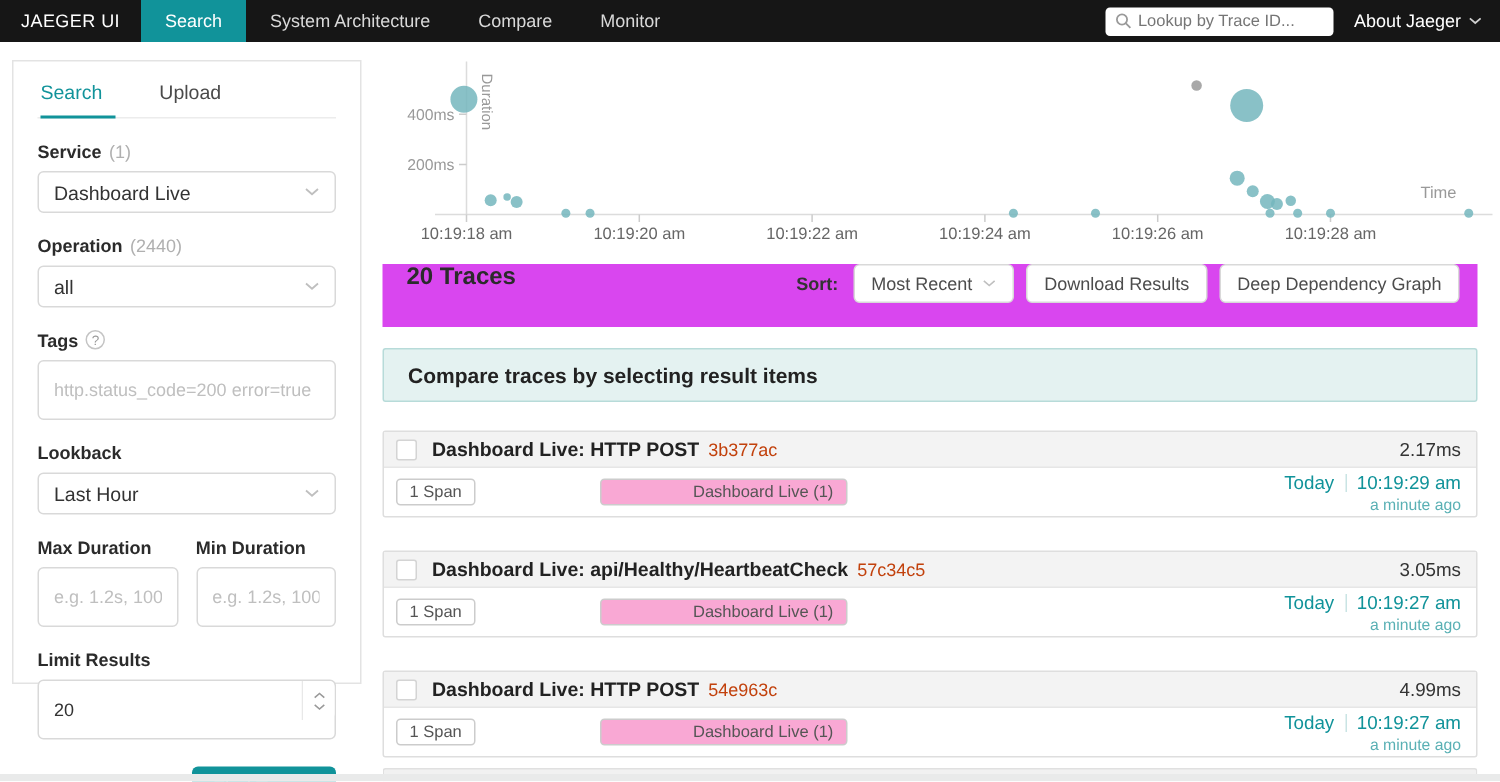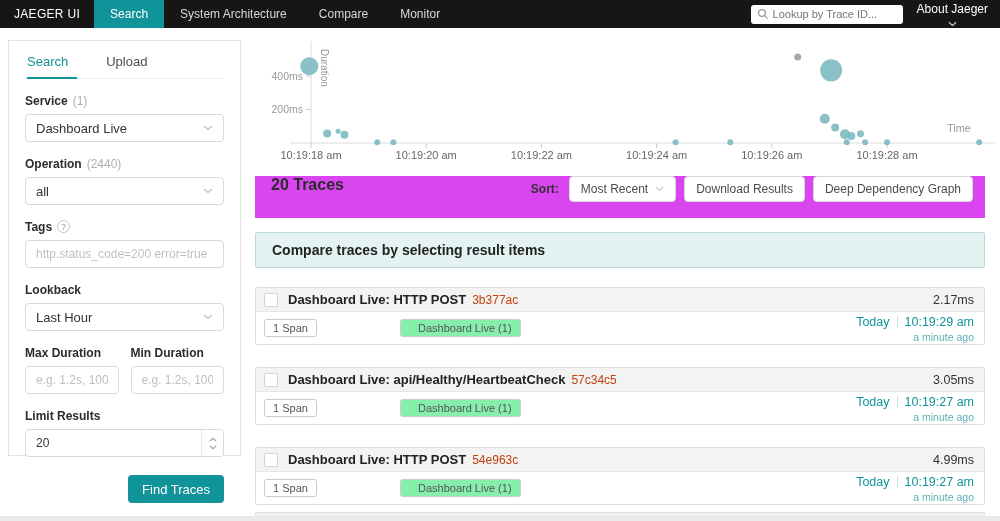--- a/index.html
+++ b/index.html
@@ -11,38 +11,38 @@
   .nav { position:absolute; top:0; left:0; width:1000px; height:28px; background:#161616;
          display:flex; align-items:center; }
   .brand { color:#fff; font-size:12px; font-weight:normal; padding:0 14px; letter-spacing:.3px; }
   .nav-tab { color:#d9d9d9; font-size:12px; padding:0 16px; height:28px; line-height:28px; cursor:pointer; }
   .nav-tab.active { background:#11939a; color:#fff; }
   .nav-right { margin-left:auto; display:flex; align-items:center; gap:14px; padding-right:12px; }
   .trace-lookup { width:152px; height:19px; background:#fff; border:none; border-radius:3px;
                   font-size:11px; padding:0 6px 0 22px; color:#333; outline:none; }
   .lookup-wrap { position:relative; }
   .lookup-wrap svg { position:absolute; left:6px; top:4px; }
-  .about { color:#fff; font-size:12px; display:flex; align-items:center; gap:5px; cursor:pointer;flex-direction:column; }
+  .about { color:#fff; font-size:12px; display:flex; align-items:center; gap:5px; cursor:pointer; }
 
   
   .sidebar { position:absolute; left:8px; top:40px; width:233px; height:416px;
              background:#fff; border:1px solid #e3e3e3; padding:0 16px; }
   .side-tabs { display:flex; gap:38px; padding:13px 2px 0 2px; border-bottom:1px solid #ececec;
                height:38px; position:relative; }
   .side-tab { font-size:13px; color:#4a4a4a; cursor:pointer; padding-bottom:10px; }
   .side-tab.active { color:#11939a; }
   .tab-ink { position:absolute; left:2px; bottom:-1px; width:50px; height:2px; background:#11939a; }
   .fgroup { margin-top:15px; }
   .flabel { font-size:12px; font-weight:bold; color:#2b2b2b; margin-bottom:6px; display:flex; align-items:flex-start; gap:5px; }
   .fcount { color:#b0b0b0; font-weight:normal; }
   .qmark { display:inline-flex; align-items:center; justify-content:center; width:13px; height:13px;
            border:1px solid #c4c4c4; border-radius:50%; color:#9a9a9a; font-size:9px; font-weight:normal; }
   .sel { height:28px; border:1px solid #d9d9d9; border-radius:4px; background:#fff; font-size:13px;
          color:#333; display:flex; align-items:center; padding:0 10px; justify-content:space-between; cursor:pointer; }
-  .tin { width:100%; height:28px; border:1px solid #d9d9d9; border-radius:4px; font-size:12px;
+  .tin { width:100%; height:40px; border:1px solid #d9d9d9; border-radius:4px; font-size:12px;
          padding:0 10px; color:#333; outline:none; }
   .tin::placeholder { color:#bfbfbf; }
   .two-col { display:flex; gap:12px; }
   .two-col .col { flex:1; min-width:0; }
   .numwrap { position:relative; }
   .spinner { position:absolute; right:1px; top:1px; width:22px; height:26px; border-left:1px solid #e8e8e8;
              display:flex; flex-direction:column; align-items:center; justify-content:center; gap:3px;
              background:#fff; border-radius:0 4px 4px 0; cursor:pointer; }
   .btn-primary { background:#11939a; color:#fff; font-size:13px; border:none; border-radius:4px;
                  height:28px; padding:0 14px; cursor:pointer; float:right; margin-top:18px; }
@@ -71,21 +71,21 @@
   .checkbox { width:14px; height:14px; background:#fff; border:1px solid #d4d4d4; border-radius:2px;
               display:inline-block; cursor:pointer; }
   .trace-title { margin-left:10px; font-size:13px; color:#222; white-space:nowrap; }
   .trace-title b { font-weight:bold; }
   .trace-id { color:#c2410c; font-size:12px; font-weight:normal; margin-left:6px; }
   .trace-duration { margin-left:auto; font-size:12.5px; color:#333; }
   .trace-body { position:relative; height:33px; }
   .pill { position:absolute; left:8px; top:7px; border:1px solid #ccc; border-radius:3px; background:#fff;
           font-size:11px; color:#555; padding:2px 8px; }
   .svc-badge { position:absolute; left:144px; top:7px; border:1px solid #ccc; border-radius:3px;
-               background:#86efac; display:flex; align-items:center; overflow:hidden; }
+               background:#f9a8d4; display:flex; align-items:center; overflow:hidden;padding-left:44px; }
   .svc-chip { width:9px; background:#16a2a9; }
   .svc-label { font-size:11px; color:#555; padding:2px 8px; }
   .trace-when { position:absolute; right:10px; top:3px; text-align:right; }
   .when-line { display:flex; align-items:center; gap:7px; font-size:12.5px; color:#11939a; justify-content:flex-end; }
   .when-sep { border-left:1px solid #c9e4e4; height:12px; }
   .when-rel { font-size:10.5px; color:#5ab0b4; margin-top:2px; }
 
   .partial-row { position:absolute; left:0; top:512px; width:730px; height:9px; background:#f1f1f1;
                  border:1px solid #e0e0e0; border-bottom:none; border-radius:2px 2px 0 0; }
   .bottom-strip { position:absolute; left:0; top:516px; width:1000px; height:5px; background:#e9eaea; }

